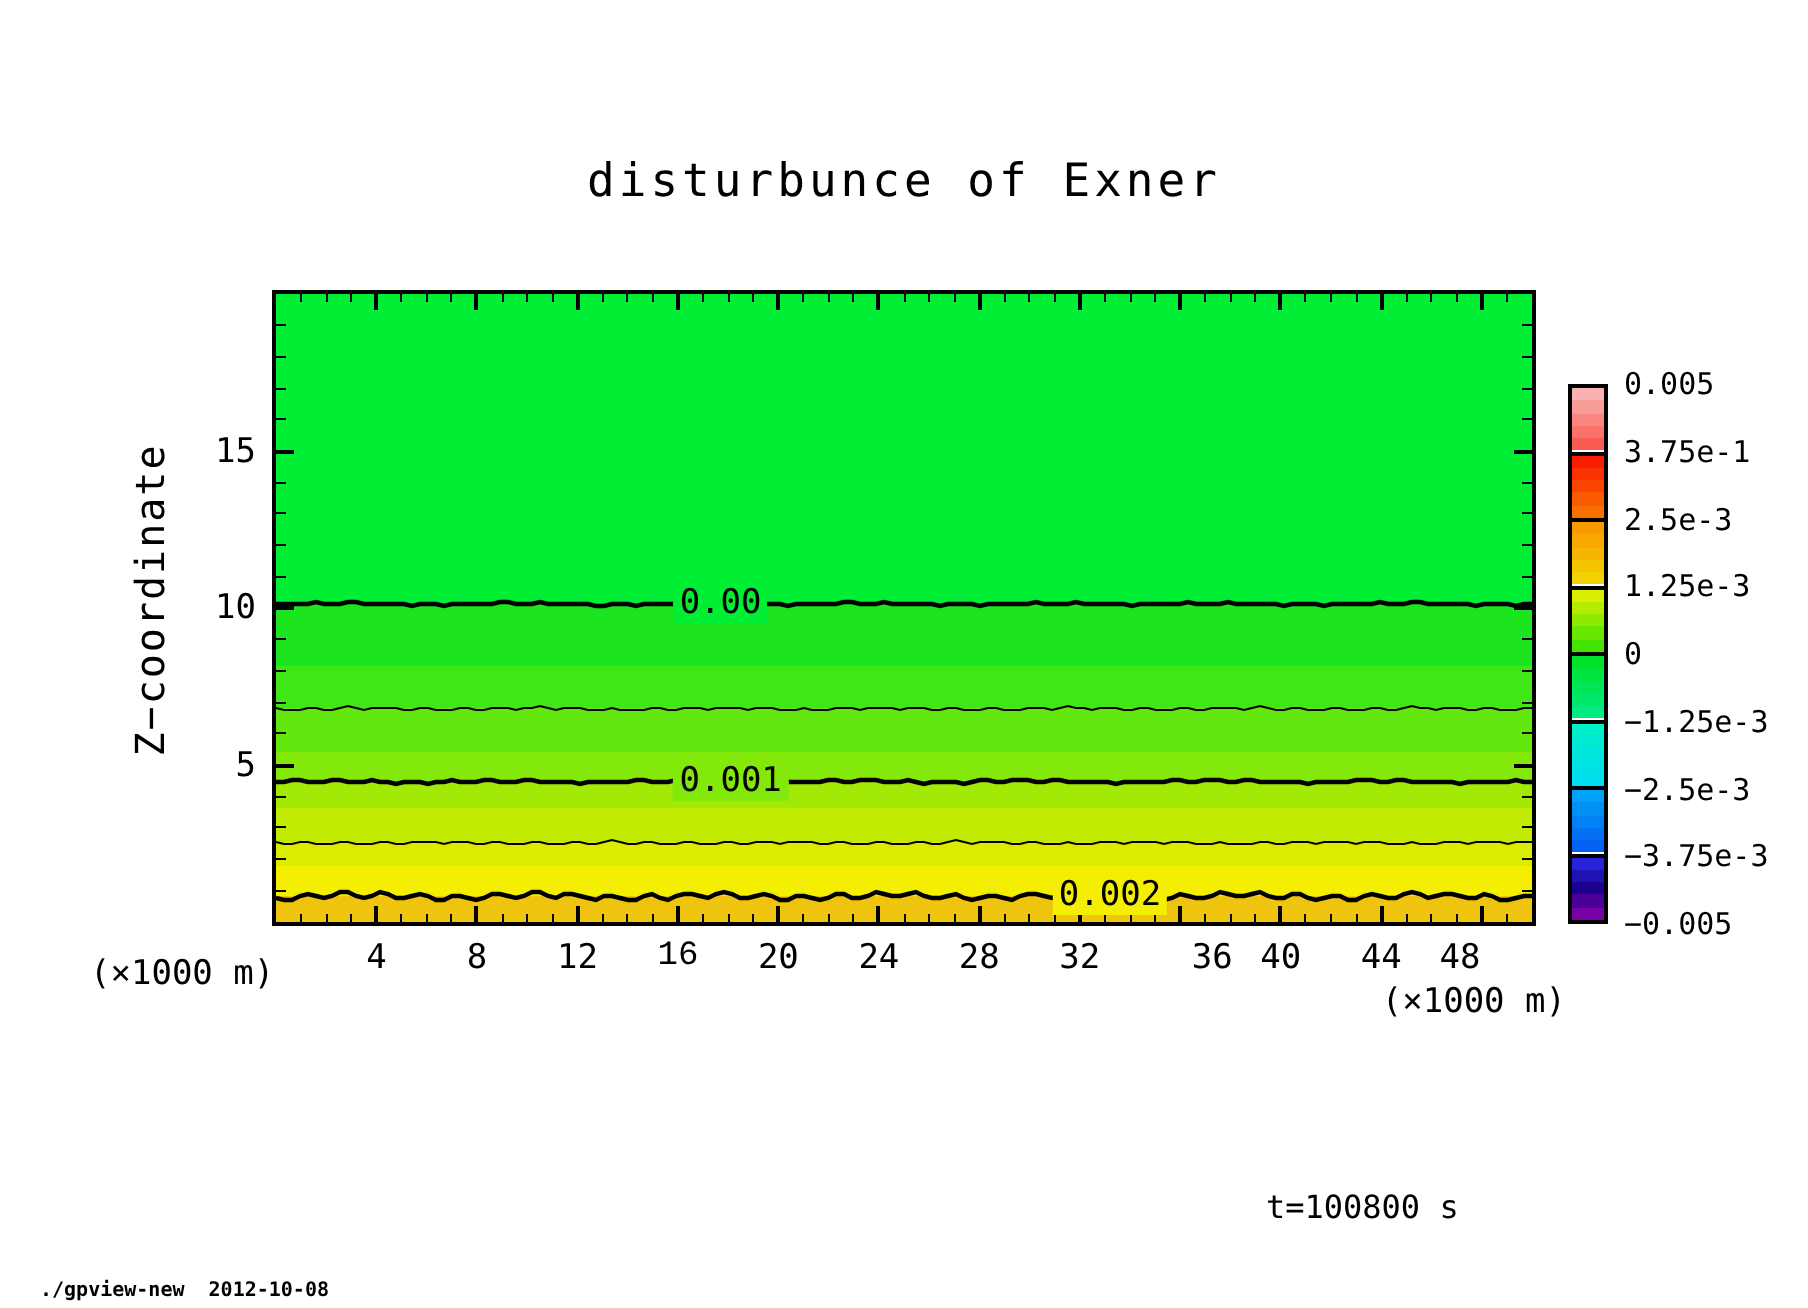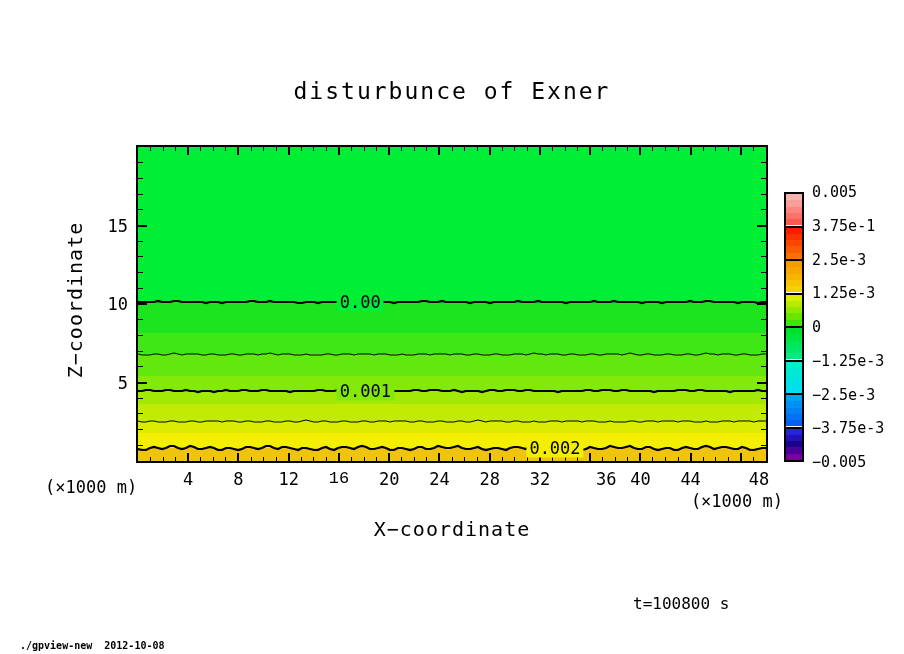--- a/index.html
+++ b/index.html
@@ -196,21 +196,20 @@
         <div class="tick" style="top: 30.9px; height: 1px; width: 5px; left: 0px;"></div>
         <div class="tick" style="top: 30.9px; height: 1px; width: 5px; right: 0px;"></div>
         <div class="tick" style="top: 15.2px; height: 1px; width: 5px; left: 0px;"></div>
         <div class="tick" style="top: 15.2px; height: 1px; width: 5px; right: 0px;"></div>
       </div>
   </div>
 
   <div id="unit-left" class="abs">(×1000 m)</div>
   <div id="unit-right" class="abs">(×1000 m)</div>
 
-  <div id="xlabel" class="abs">X−coordinate</div>
 
   <div id="caption-time" class="abs">t=100800 s</div>
 
   <div id="colorbar" class="abs">
       <div class="cb-cell">
         <div class="cb-step" style="background: rgb(248, 179, 176);"></div>
         <div class="cb-step" style="background: rgb(249, 157, 152);"></div>
         <div class="cb-step" style="background: rgb(249, 135, 128);"></div>
         <div class="cb-step" style="background: rgb(249, 113, 104);"></div>
         <div class="cb-step" style="background: rgb(250, 91, 80);"></div>
@@ -275,21 +274,21 @@
     <div class="xtick-label abs" style="left: 238.48px;">8</div>
     <div class="xtick-label abs" style="left: 288.72px;">12</div>
     <div class="xtick-label abs" style="left: 338.96px; font-family: Liberation Mono, monospace;">16</div>
     <div class="xtick-label abs" style="left: 389.2px;">20</div>
     <div class="xtick-label abs" style="left: 439.44px;">24</div>
     <div class="xtick-label abs" style="left: 489.68px;">28</div>
     <div class="xtick-label abs" style="left: 539.92px;">32</div>
     <div class="xtick-label abs" style="left: 590.16px; margin-left: 16px;">36</div>
     <div class="xtick-label abs" style="left: 640.4px;">40</div>
     <div class="xtick-label abs" style="left: 690.64px;">44</div>
-    <div class="xtick-label abs" style="left: 759px;">48</div>
+    <div class="xtick-label abs" style="left: 730px;">48</div>
     <div class="ytick-label abs" style="top: 372.5px;">5</div>
     <div class="ytick-label abs" style="top: 294px;">10</div>
     <div class="ytick-label abs" style="top: 215.5px;">15</div>
     <div class="cb-label abs" style="top: 192px;">0.005</div>
     <div class="cb-label abs" style="top: 225.75px;">3.75e-1</div>
     <div class="cb-label abs" style="top: 259.5px;">2.5e-3</div>
     <div class="cb-label abs" style="top: 293.25px;">1.25e-3</div>
     <div class="cb-label abs" style="top: 327px;">0</div>
     <div class="cb-label abs" style="top: 360.75px;">−1.25e-3</div>
     <div class="cb-label abs" style="top: 394.5px;">−2.5e-3</div>

